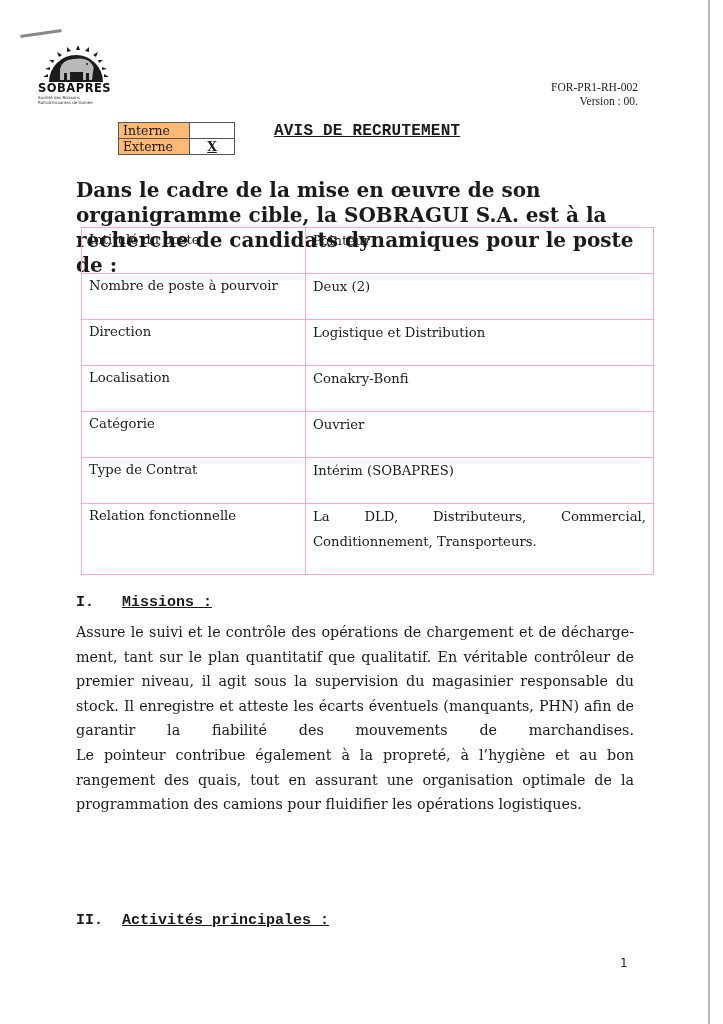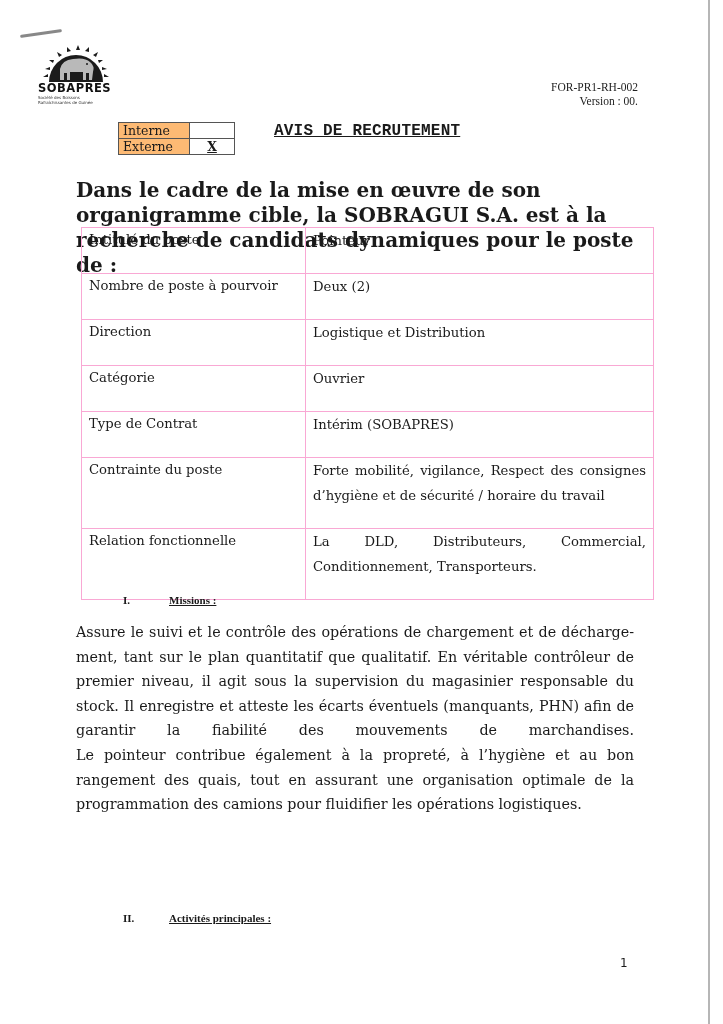--- a/index.html
+++ b/index.html
@@ -25,21 +25,21 @@
   .type-box td.val { width: 36px; text-align: center; font-weight: bold; text-decoration: underline; }
 
   .intro { position: absolute; left: 76px; top: 178px; width: 580px; font-size: 20px; line-height: 25px; font-weight: bold; }
 
   .info-table { position: absolute; left: 81px; top: 227px; width: 573px; border-collapse: collapse; font-size: 13.2px; }
   .info-table td { border: 1px solid #f9a8d4; vertical-align: top; padding: 2px 7px 20px 7px; line-height: 19px; }
   .info-table td.k { width: 209px; }
   .info-table td.v { text-align: justify; line-height: 25px; padding-top: 0; }
   .info-table tr.multi td.k { padding-top: 2px; }
 
-  .section-h { position: absolute; left: 76px; font-family: Liberation Serif, serif; font-weight: bold; font-size: 11px; margin-left: 47px; }
+  .section-h { position: absolute; left: 76px; font-family: Liberation Mono, monospace; font-weight: bold; font-size: 15px; }
   .section-h .num { display: inline-block; width: 46px; }
   .section-h .lbl { text-decoration: underline; }
   .sec1 { top: 594px; }
   .sec2 { top: 912px; }
 
   .missions { position: absolute; left: 76px; top: 620px; width: 558px; font-size: 14.3px; line-height: 24.6px; }
   .missions p { margin: 0; }
   .missions p.j { text-align: justify; text-align-last: justify; }
 
   .page-num { position: absolute; left: 620px; top: 956px; font-family: "DejaVu Sans", "Liberation Sans", sans-serif; font-size: 12px; }
@@ -104,30 +104,30 @@
       </tr>
   <tr>
         <td class="k">Nombre de poste à pourvoir</td>
         <td class="v">Deux (2)</td>
       </tr>
   <tr>
         <td class="k">Direction</td>
         <td class="v">Logistique et Distribution</td>
       </tr>
   <tr>
+        <td class="k">Localisation</td>
+        <td class="v">Conakry-Bonfi</td>
+      </tr>
+  <tr>
         <td class="k">Catégorie</td>
         <td class="v">Ouvrier</td>
       </tr>
   <tr>
         <td class="k">Type de Contrat</td>
         <td class="v">Intérim (SOBAPRES)</td>
-      </tr>
-  <tr class="multi">
-        <td class="k">Contrainte du poste</td>
-        <td class="v">Forte mobilité, vigilance, Respect des consignes d’hygiène et de sécurité / horaire du travail</td>
       </tr>
   <tr class="multi">
         <td class="k">Relation fonctionnelle</td>
         <td class="v">La DLD, Distributeurs, Commercial, Conditionnement, Transporteurs.</td>
       </tr>
 </tbody>
   </table>
 
 <div class="section-h sec1">
   <span class="num">I.</span><span class="lbl">Missions :</span>

